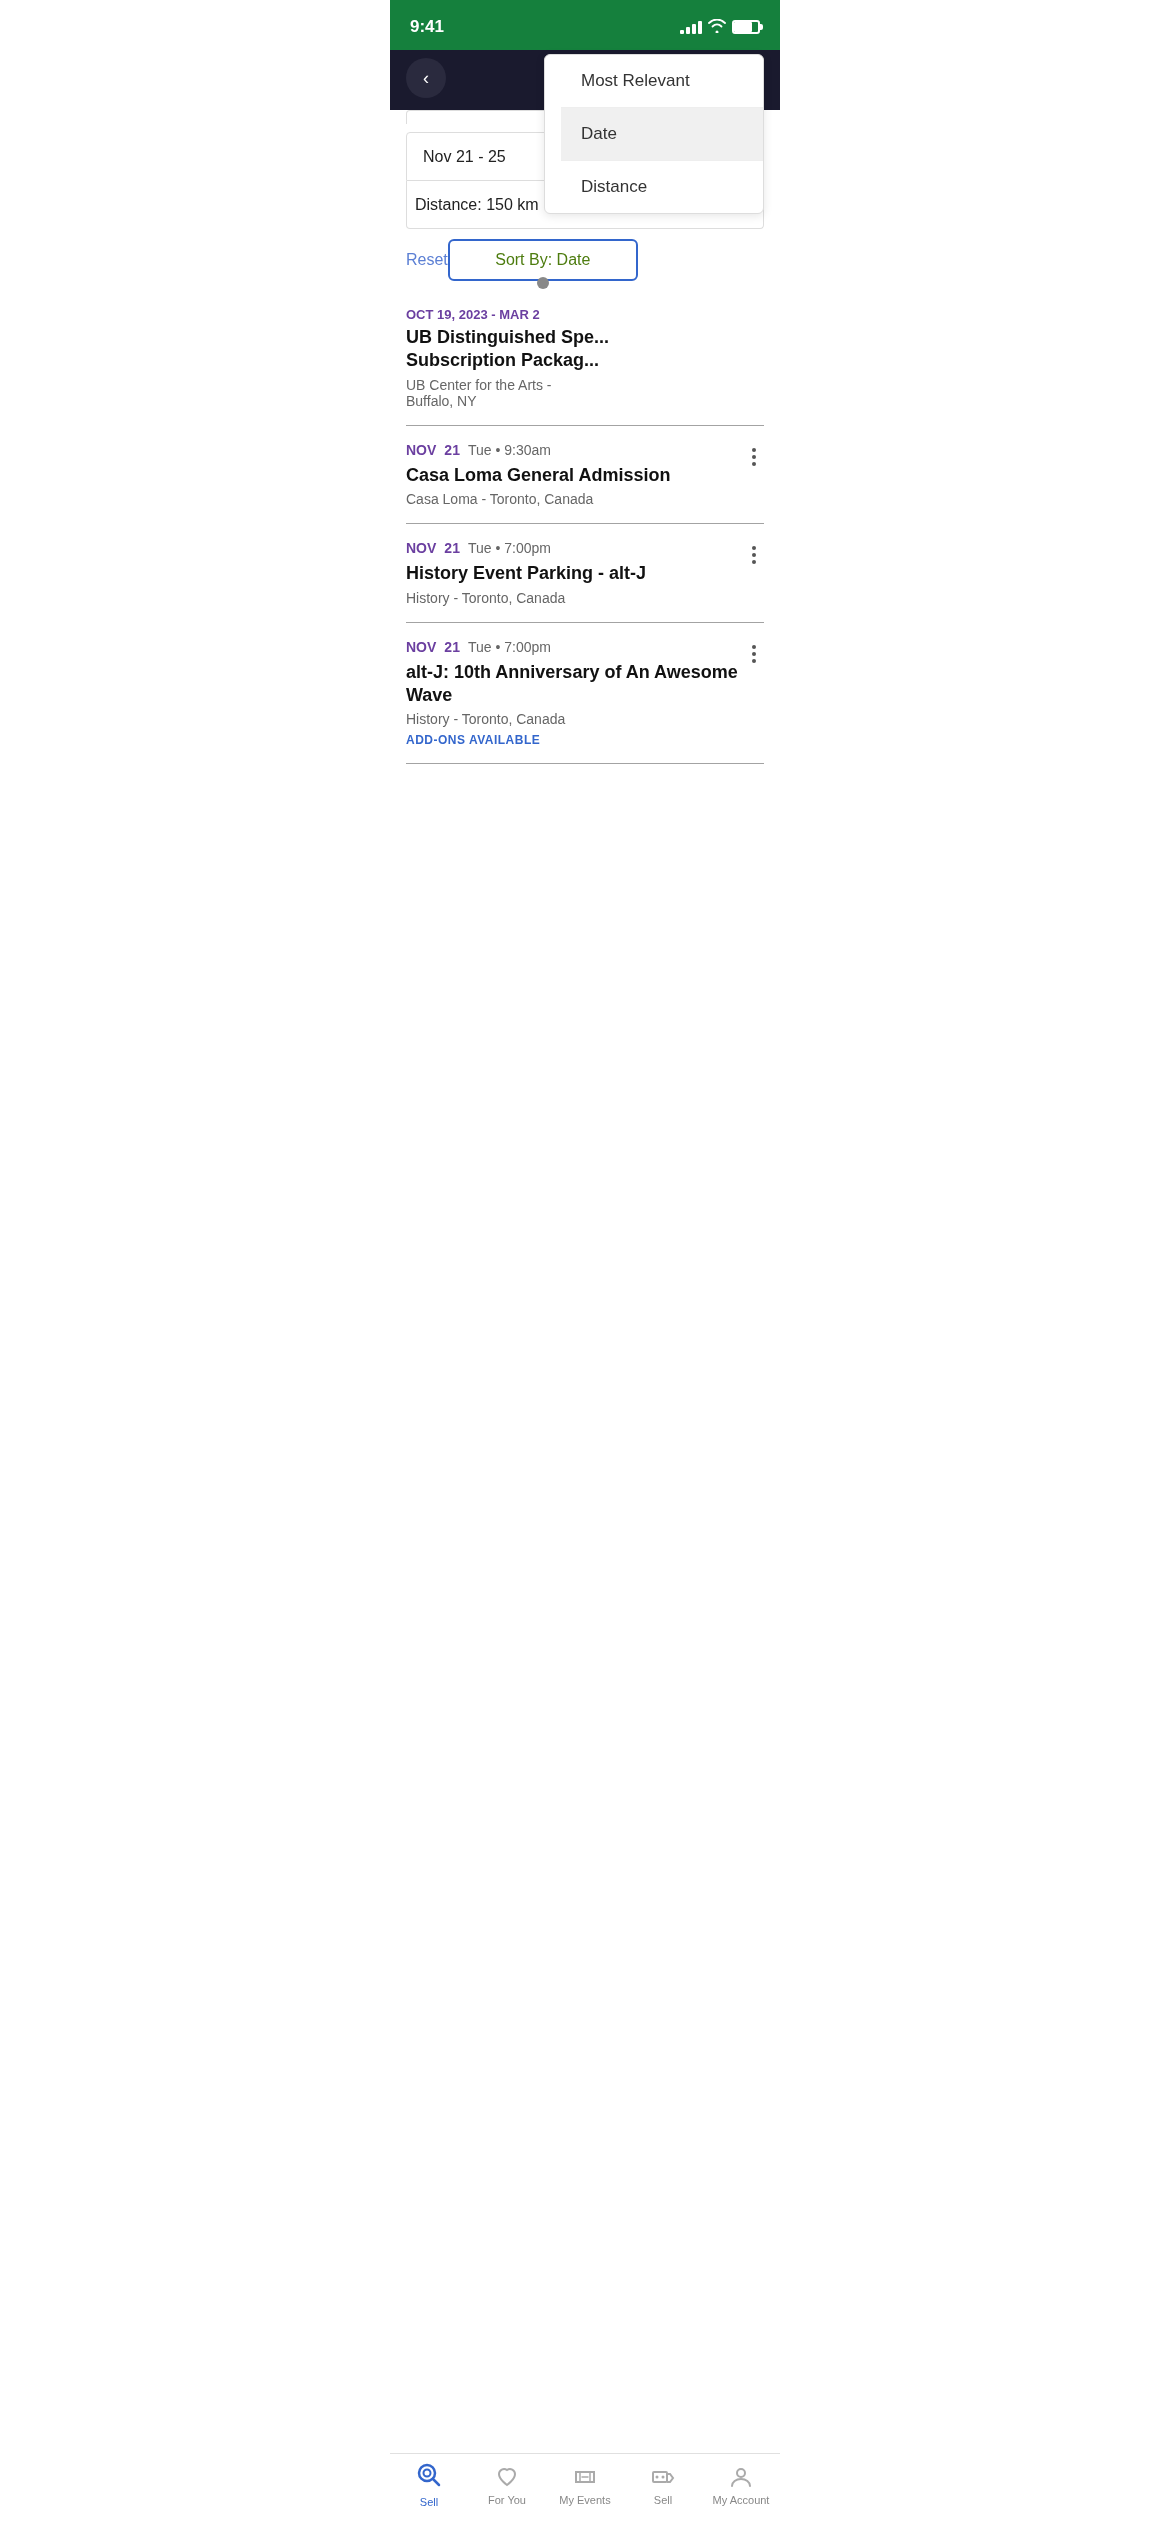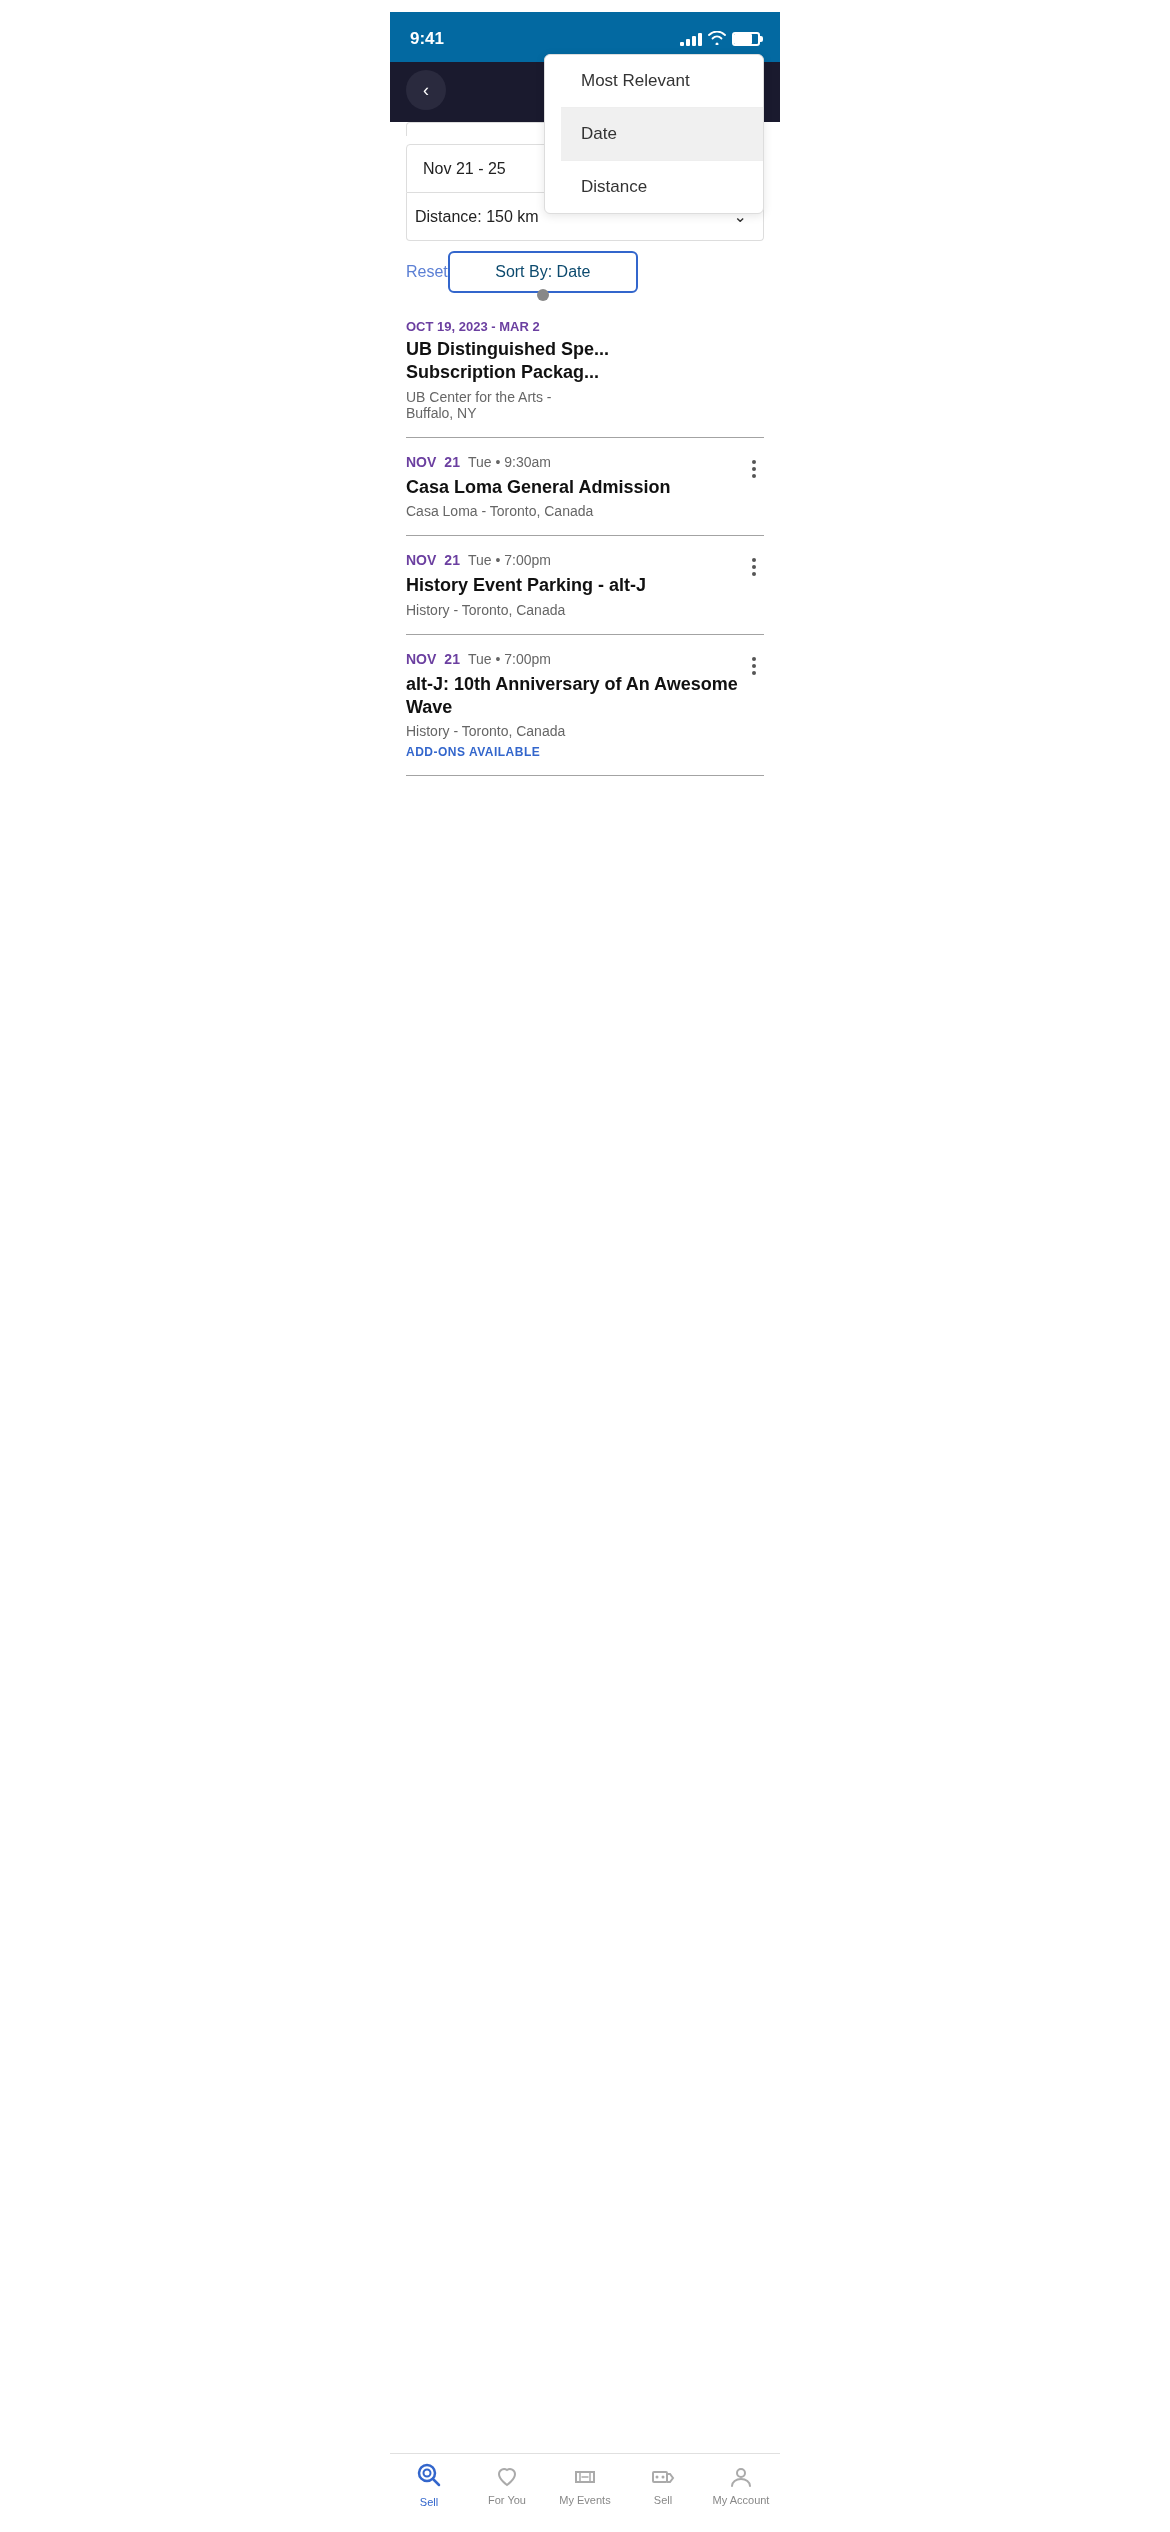--- a/index.html
+++ b/index.html
@@ -10,28 +10,27 @@
       background: #fff;
       width: 390px;
       min-height: 844px;
       margin: 0 auto;
       overflow-x: hidden;
       position: relative;
     }
 
     
     .status-bar {
-      background: #0369a1;
+      background: #15803d;
       color: #fff;
       display: flex;
       justify-content: space-between;
       align-items: center;
       padding: 12px 20px 8px;
       height: 50px;
-      margin-top: 12px;
     }
 
     .status-time {
       font-size: 17px;
       font-weight: 600;
       color: #fff;
     }
 
     .status-icons {
       display: flex;
@@ -171,21 +170,21 @@
       cursor: pointer;
       background: none;
       border: none;
     }
 
     .sort-by-btn {
       border: 2px solid #3366cc;
       border-radius: 6px;
       padding: 10px 20px;
       font-size: 16px;
-      color: #0c4a6e;
+      color: #4d7c0f;
       background: #fff;
       cursor: pointer;
       min-width: 190px;
       text-align: center;
       position: relative;
     }
 
     
     .dropdown-overlay {
       position: absolute;

